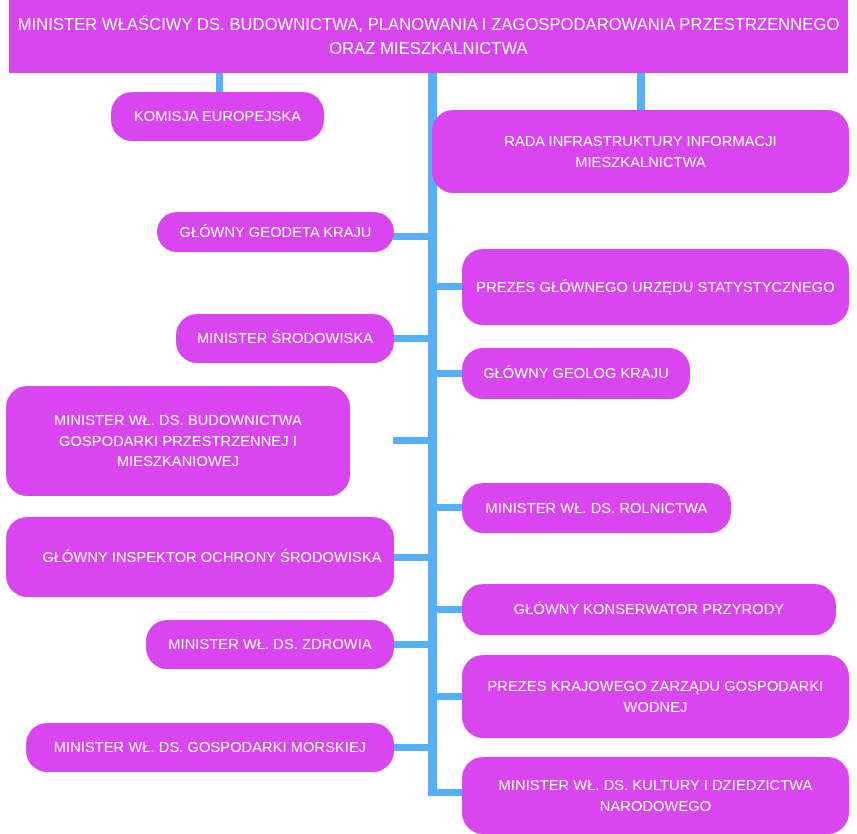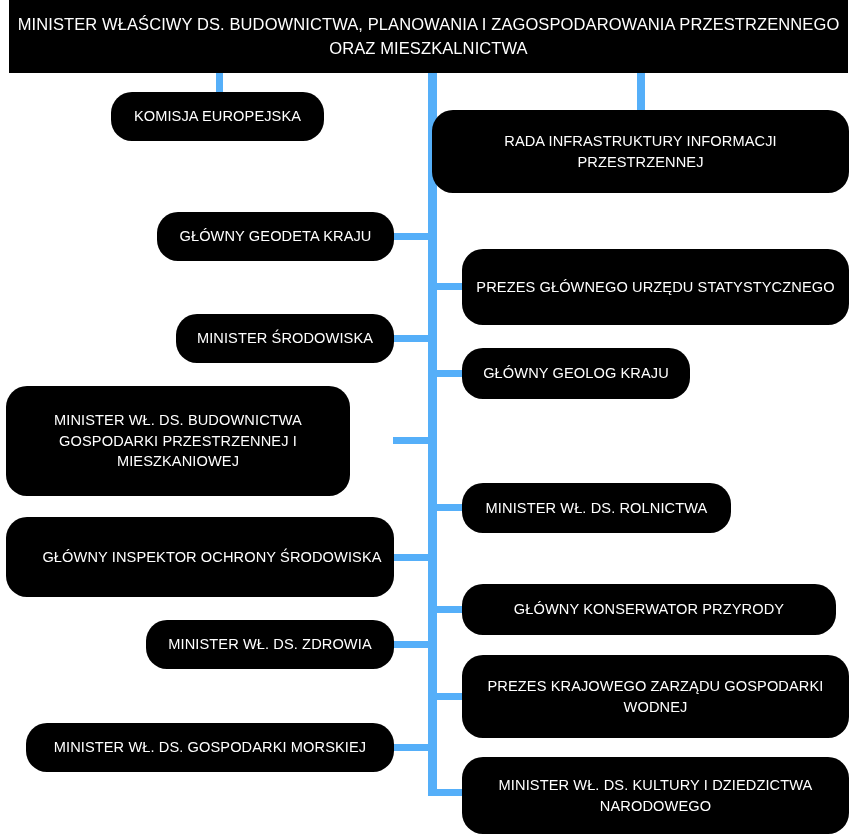--- a/index.html
+++ b/index.html
@@ -13,21 +13,21 @@
   #chart {
     position: relative;
     width: 857px;
     height: 834px;
     background: #ffffff;
     overflow: hidden;
   }
   .node {
     position: absolute;
     box-sizing: border-box;
-    background: #000000;
+    background: #d946ef;
     color: #ffffff;
     display: flex;
     align-items: center;
     justify-content: center;
     text-align: center;
     line-height: 1.42;
     letter-spacing: 0.1px;
     padding: 2px 8px;
     z-index: 3;
   }
@@ -74,21 +74,21 @@
   <div class="conn" style="left:434px; top:789px; width:32px; height:7px;"></div>
 
   <div class="node root" style="left:9px; top:0px; width:839px; height:73px;">
     <span>MINISTER WŁAŚCIWY DS. BUDOWNICTWA, PLANOWANIA I ZAGOSPODAROWANIA PRZESTRZENNEGO ORAZ MIESZKALNICTWA</span>
   </div>
 
   <div class="node branch" style="left:111px; top:92px; width:213px; height:49px;">
     <span>KOMISJA EUROPEJSKA</span>
   </div>
 
-  <div class="node branch" style="left:157px; top:212px; width:237px; height:49px;">
+  <div class="node branch" style="left:157px; top:212px; width:237px; height:40px;">
     <span>GŁÓWNY GEODETA KRAJU</span>
   </div>
 
   <div class="node branch" style="left:176px; top:314px; width:218px; height:49px;">
     <span>MINISTER ŚRODOWISKA</span>
   </div>
 
   <div class="node branch" style="left:6px; top:386px; width:344px; height:110px;">
     <span>MINISTER WŁ. DS. BUDOWNICTWA GOSPODARKI PRZESTRZENNEJ I MIESZKANIOWEJ</span>
   </div>
@@ -99,21 +99,21 @@
 
   <div class="node branch" style="left:146px; top:620px; width:248px; height:49px;">
     <span>MINISTER WŁ. DS. ZDROWIA</span>
   </div>
 
   <div class="node branch" style="left:26px; top:723px; width:368px; height:49px;">
     <span>MINISTER WŁ. DS. GOSPODARKI MORSKIEJ</span>
   </div>
 
   <div class="node branch" style="left:432px; top:110px; width:417px; height:83px;">
-    <span>RADA INFRASTRUKTURY INFORMACJI PRZESTRZENNEJ</span>
+    <span>RADA INFRASTRUKTURY INFORMACJI MIESZKALNICTWA</span>
   </div>
 
   <div class="node branch" style="left:462px; top:249px; width:387px; height:76px;">
     <span>PREZES GŁÓWNEGO URZĘDU STATYSTYCZNEGO</span>
   </div>
 
   <div class="node branch" style="left:462px; top:348px; width:228px; height:51px;">
     <span>GŁÓWNY GEOLOG KRAJU</span>
   </div>
 

